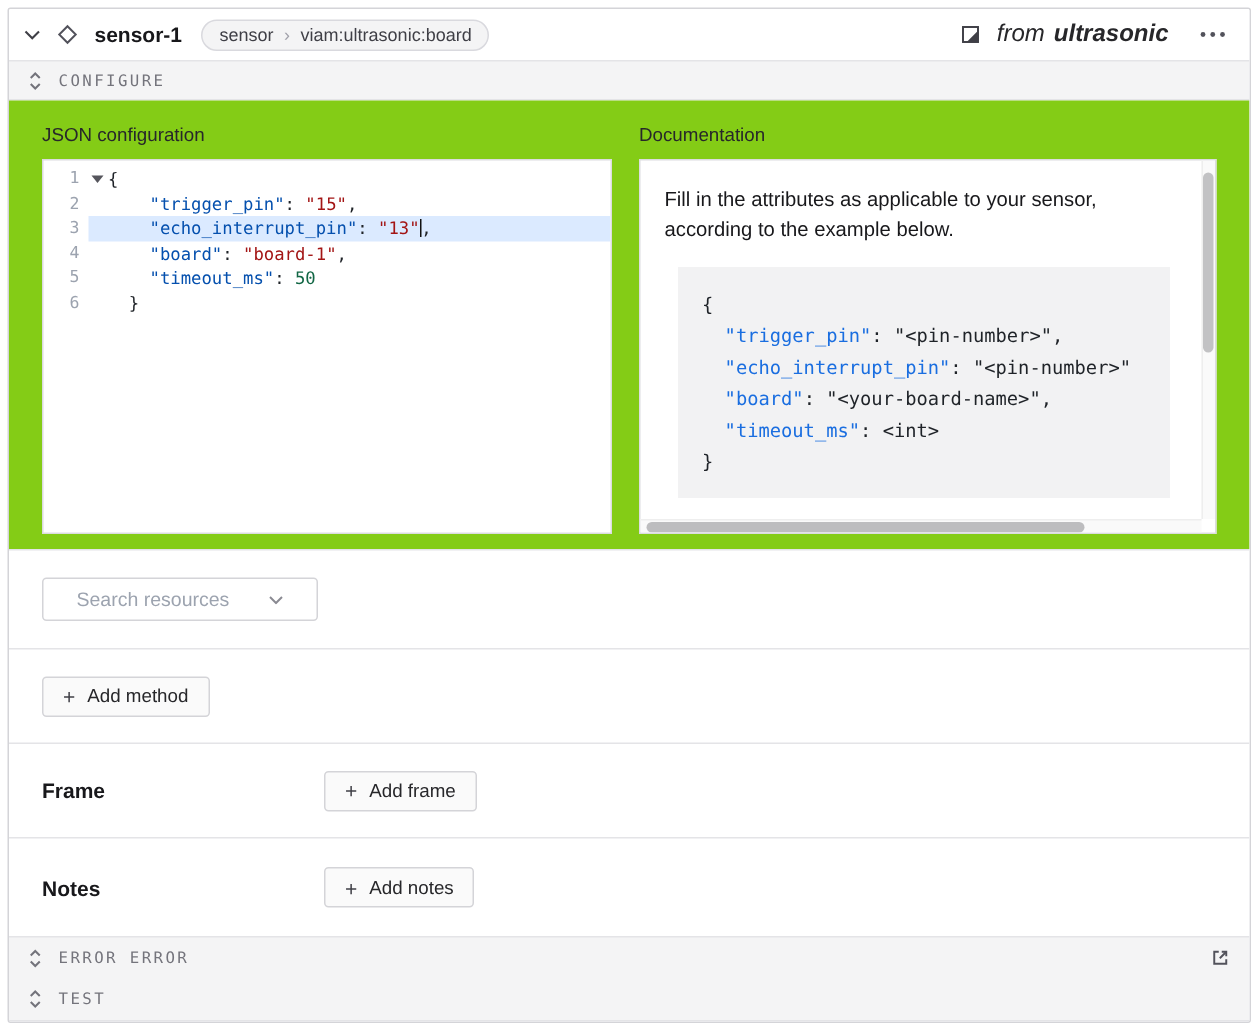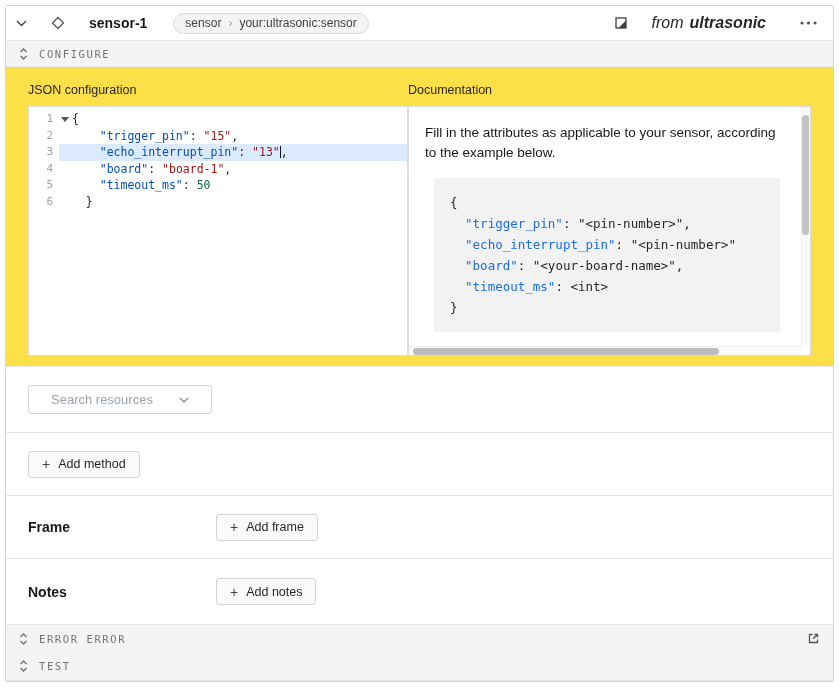--- a/index.html
+++ b/index.html
@@ -1,38 +1,38 @@
 <!DOCTYPE html>
 <html><head>
 <meta charset="utf-8">
 <style>
   * { margin:0; padding:0; box-sizing:border-box; }
   html,body { width:839px; height:687px; background:#fff; font-family:"Liberation Sans", sans-serif; color:#18181b; }
   .card { margin:5px; width:829px; height:677px; border:1px solid #d4d4d8; border-radius:2px; background:#fff; display:flex; flex-direction:column; overflow:hidden; }
 
   
-  .card-header { height:34px; flex:0 0 34px; display:flex; align-items:center; padding:0 12px 0 10px; gap:24px; background:#fff; }
+  .card-header { height:34px; flex:0 0 34px; display:flex; align-items:center; padding:0 12px 0 10px; gap:11px; background:#fff; }
   .icon-btn { display:inline-flex; align-items:center; justify-content:center; cursor:pointer; }
   .comp-title { font-size:14px; font-weight:bold; color:#18181b; margin-right:2px; }
   .pill { display:inline-flex; align-items:center; gap:7px; background:#f4f4f5; border:1px solid #d9d9de; border-radius:11px; padding:2.5px 11px; font-size:12px; color:#3f3f46; }
   .pill .sep { color:#a1a1aa; font-size:12px; }
   .spacer { flex:1; }
   .from-wrap { display:inline-flex; align-items:center; gap:6px; font-size:16px; color:#27272a;font-style:italic; }
   .from-wrap b { font-weight:bold; }
   .menu-btn { padding:2px 4px; margin-left:6px; }
 
   
   .section-bar { height:27px; flex:0 0 27px; background:#f4f4f5; border-top:1px solid #e4e4e7; border-bottom:1px solid #e4e4e7; display:flex; align-items:center; gap:11px; padding:0 13px; }
   .section-bar + .section-bar { border-top:none; }
   .bar-label { font-family:"DejaVu Sans Mono", monospace; font-size:10.5px; letter-spacing:1.6px; color:#74747c; }
   .bar-error { height:28px; flex:0 0 28px; border-bottom:none; border-top:1px solid #e4e4e7; }
   .bar-test { flex:1; border-top:1px solid #e4e4e7; }
 
   
-  .configure-content { height:299px; flex:0 0 299px; background:#fde047; display:flex; padding:13px 22px 0 22px; border-top:none; }
+  .configure-content { height:299px; flex:0 0 299px; background:#84cc16; display:flex; gap:18px; padding:13px 22px 0 22px; border-top:none; }
   .col-left { flex:0 0 380px; }
   .col-right { flex:1; min-width:0; }
   .panel-label { font-size:12.5px; color:#27272a; margin:3px 0 9px 0; }
 
   
   .editor { border:1px solid #dcdcdf; height:250px; background:#fff; overflow:hidden; font-family:"DejaVu Sans Mono", monospace; font-size:11.5px; line-height:16.5px; padding-top:4px; cursor:text; }
   .ed-line { display:flex; height:16.5px; white-space:pre; }
   .gutter { flex:0 0 30px; text-align:right; padding-right:6px; color:#9ca3af; font-size:11px; user-select:none; }
   .fold { flex:0 0 13px; position:relative; }
   .fold.has-fold::after { content:""; position:absolute; left:2px; top:6px; border-left:4px solid transparent; border-right:4px solid transparent; border-top:5px solid #55555c; }
@@ -78,21 +78,21 @@
     </span>
     <span class="icon-btn">
       <svg width="14" height="14" viewBox="0 0 14 14">
           <path d="M7 1.5 L12.5 7 L7 12.5 L1.5 7 Z" fill="none" stroke="#52525b" stroke-width="1.3"></path>
         </svg>
     </span>
     <span class="comp-title">sensor-1</span>
     <span class="pill">
       <span>sensor</span>
       <span class="sep">›</span>
-      <span>your:ultrasonic:sensor</span>
+      <span>viam:ultrasonic:board</span>
     </span>
     <span class="spacer"></span>
     <span class="icon-btn">
       <svg width="14" height="14" viewBox="0 0 14 14">
           <rect x="2" y="2" width="10" height="10" fill="none" stroke="#3f3f46" stroke-width="1.3"></rect>
           <path d="M12 4.5 L12 12 L4.5 12 Z" fill="#3f3f46"></path>
         </svg>
     </span>
     <span class="from-wrap">
       <span>from</span>

